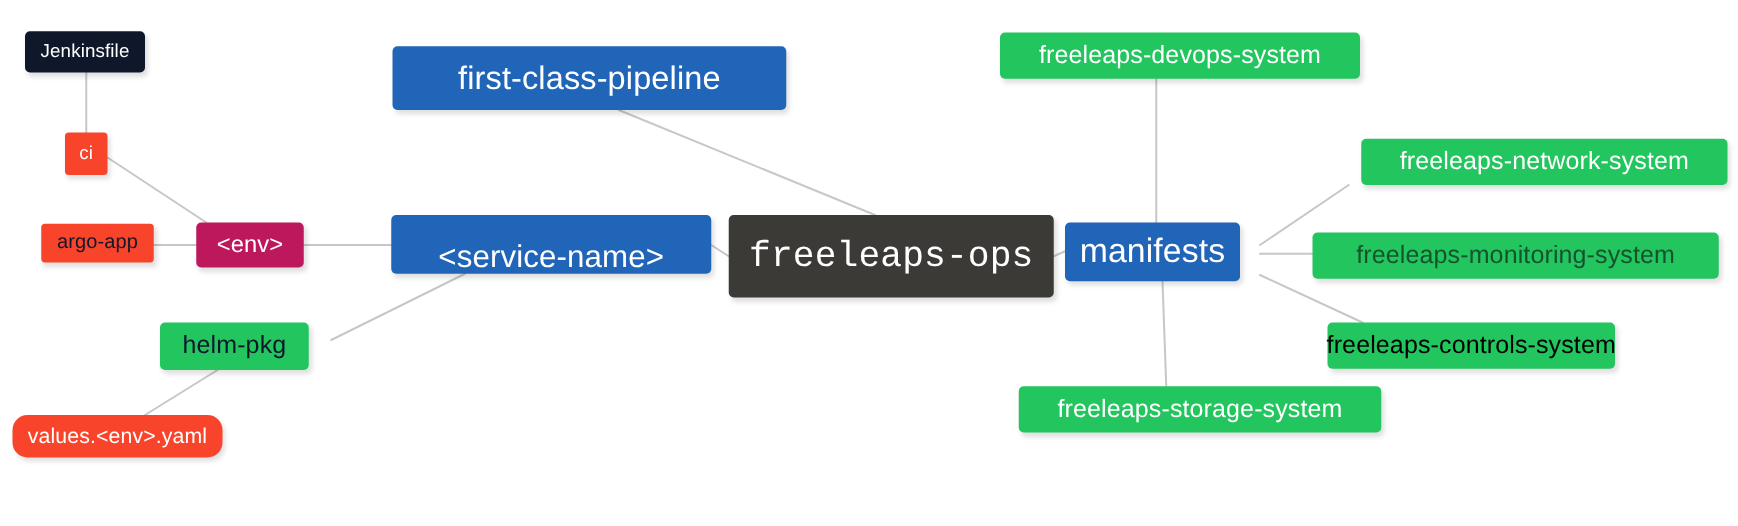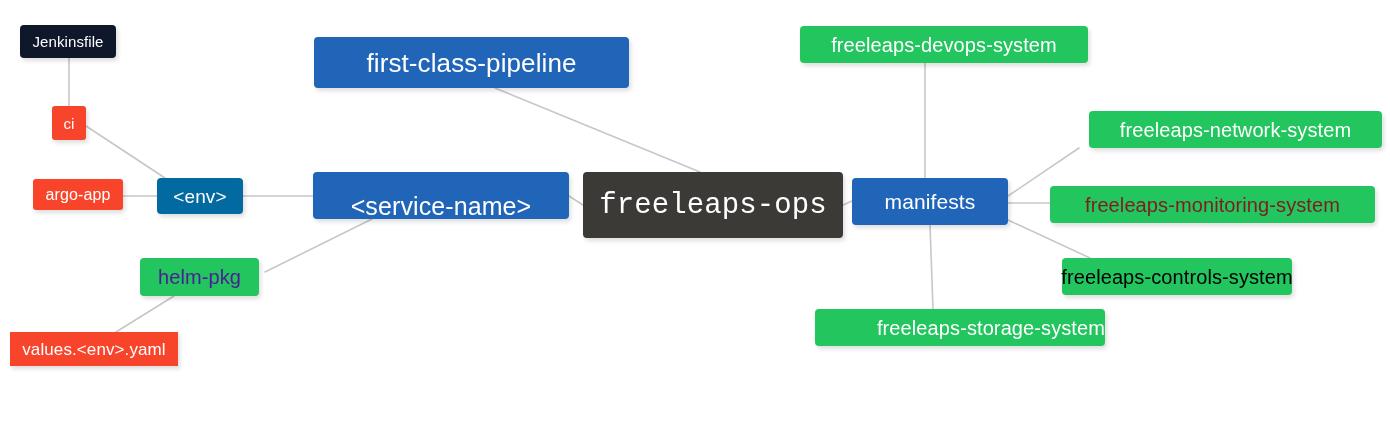--- a/index.html
+++ b/index.html
@@ -69,50 +69,50 @@
   <div id="node-layer">
       <div class="node" style="left: 583px; top: 172px; width: 260px; height: 66px; background: rgb(60, 58, 55); font-size: 29px; border-radius: 4px; color: rgb(255, 255, 255); font-family: Liberation Mono, monospace;">
         <span>freeleaps-ops</span>
       </div>
       <div class="node" style="left: 314px; top: 37px; width: 315px; height: 51px; background: rgb(32, 101, 184); font-size: 26px; border-radius: 4px; color: rgb(255, 255, 255);">
         <span>first-class-pipeline</span>
       </div>
       <div class="node" style="left: 313px; top: 172px; width: 256px; height: 47px; background: rgb(32, 101, 184); font-size: 25px; border-radius: 4px; color: rgb(255, 255, 255); align-items: flex-end;">
         <span>&lt;service-name&gt;</span>
       </div>
-      <div class="node" style="left: 852px; top: 178px; width: 156px; height: 47px; background: rgb(32, 101, 184); font-size: 21px; border-radius: 4px; color: rgb(255, 255, 255);">
+      <div class="node" style="left: 852px; top: 178px; width: 140px; height: 47px; background: rgb(32, 101, 184); font-size: 27px; border-radius: 4px; color: rgb(255, 255, 255);">
         <span>manifests</span>
       </div>
-      <div class="node" style="left: 157px; top: 178px; width: 86px; height: 36px; background: #0369a1; font-size: 19px; border-radius: 4px; color: rgb(255, 255, 255);">
+      <div class="node" style="left: 157px; top: 178px; width: 86px; height: 36px; background: #be185d; font-size: 19px; border-radius: 4px; color: rgb(255, 255, 255);">
         <span>&lt;env&gt;</span>
       </div>
-      <div class="node" style="left: 140px; top: 258px; width: 119px; height: 38px; background: rgb(34, 197, 94); font-size: 20px; border-radius: 4px; color: #4c1d95;">
+      <div class="node" style="left: 128px; top: 258px; width: 119px; height: 38px; background: rgb(34, 197, 94); font-size: 20px; border-radius: 4px; color: #0f172a;">
         <span>helm-pkg</span>
       </div>
-      <div class="node" style="left: 33px; top: 179px; width: 90px; height: 31px; background: rgb(248, 68, 42); font-size: 16px; border-radius: 3px; color: #ffffff;">
+      <div class="node" style="left: 33px; top: 179px; width: 90px; height: 31px; background: rgb(248, 68, 42); font-size: 16px; border-radius: 3px; color: #0f172a;">
         <span>argo-app</span>
       </div>
       <div class="node" style="left: 52px; top: 106px; width: 34px; height: 34px; background: rgb(248, 68, 42); font-size: 15px; border-radius: 3px; color: rgb(255, 255, 255); align-items: center;">
         <span>ci</span>
       </div>
       <div class="node" style="left: 20px; top: 25px; width: 96px; height: 33px; background: #0f172a; font-size: 15px; border-radius: 4px; color: rgb(255, 255, 255);">
         <span>Jenkinsfile</span>
       </div>
-      <div class="node" style="left: 10px; top: 332px; width: 168px; height: 34px; background: rgb(248, 68, 42); font-size: 17px; border-radius: 0; color: rgb(255, 255, 255); text-align: center;">
+      <div class="node" style="left: 10px; top: 332px; width: 168px; height: 34px; background: rgb(248, 68, 42); font-size: 17px; border-radius: 12px; color: rgb(255, 255, 255); text-align: center;">
         <span>values.&lt;env&gt;.yaml</span>
       </div>
       <div class="node" style="left: 800px; top: 26px; width: 288px; height: 37px; background: rgb(34, 197, 94); font-size: 20px; border-radius: 4px; color: rgb(255, 255, 255);">
         <span>freeleaps-devops-system</span>
       </div>
       <div class="node" style="left: 1055px; top: 111px; width: 293px; height: 37px; background: rgb(34, 197, 94); font-size: 20px; border-radius: 4px; color: rgb(255, 255, 255); margin-left: 34px;">
         <span>freeleaps-network-system</span>
       </div>
-      <div class="node" style="left: 1050px; top: 186px; width: 325px; height: 37px; background: rgb(34, 197, 94); font-size: 20px; border-radius: 4px; color: #7f1d1d;">
+      <div class="node" style="left: 1050px; top: 186px; width: 325px; height: 37px; background: rgb(34, 197, 94); font-size: 20px; border-radius: 4px; color: #14532d;">
         <span>freeleaps-monitoring-system</span>
       </div>
       <div class="node" style="left: 1062px; top: 258px; width: 230px; height: 37px; background: rgb(34, 197, 94); font-size: 20px; border-radius: 4px; color: #000000;">
         <span>freeleaps-controls-system</span>
       </div>
-      <div class="node" style="left: 815px; top: 309px; width: 290px; height: 37px; background: rgb(34, 197, 94); font-size: 20px; border-radius: 4px; color: rgb(255, 255, 255); justify-content: flex-end;">
+      <div class="node" style="left: 815px; top: 309px; width: 290px; height: 37px; background: rgb(34, 197, 94); font-size: 20px; border-radius: 4px; color: rgb(255, 255, 255);">
         <span>freeleaps-storage-system</span>
       </div>
     </div>
 </div>
 
 </body></html>

